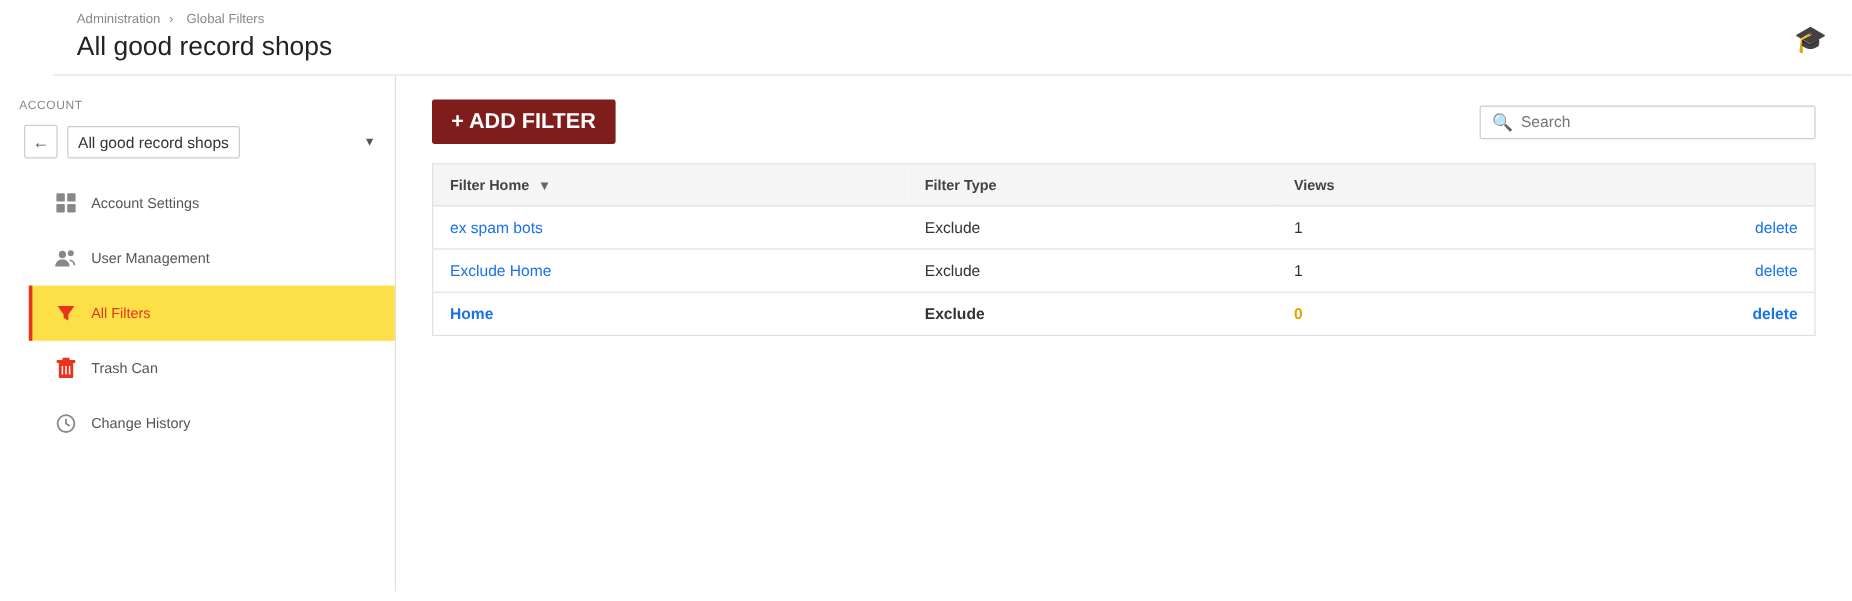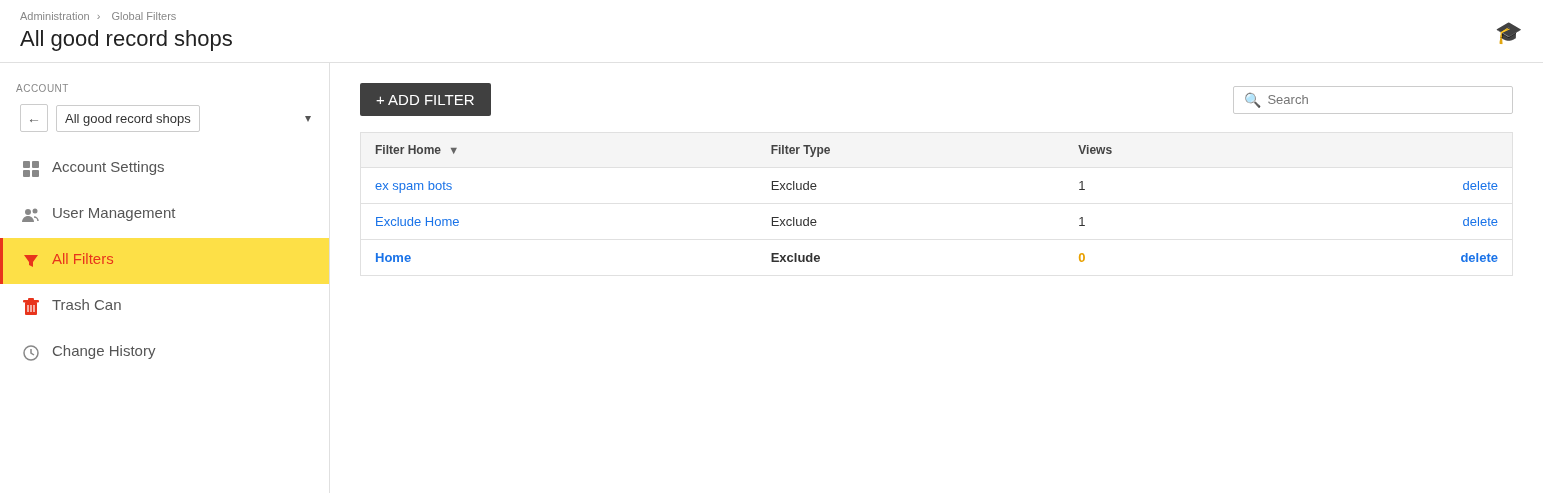--- a/index.html
+++ b/index.html
@@ -2,20 +2,21 @@
 <html><head>
   <meta charset="utf-8">
   <style>
     * { box-sizing: border-box; margin: 0; padding: 0; }
     body { font-family: Arial, sans-serif; font-size: 13px; color: #333; background: #fff; }
 
     .top-bar {
       padding: 10px 20px 0 20px;
       border-bottom: 1px solid #e0e0e0;
       position: relative;
+      margin-left: 44px;
     }
     .breadcrumb {
       font-size: 11px;
       color: #888;
       margin-bottom: 4px;
     }
     .breadcrumb a { color: #888; text-decoration: none; }
     .breadcrumb span { margin: 0 4px; }
     .page-title {
       font-size: 22px;
@@ -92,26 +93,27 @@
       right: 8px;
       top: 50%;
       transform: translateY(-50%);
       pointer-events: none;
       color: #555;
       font-size: 12px;
     }
 
     .nav-item {
       display: flex;
-      align-items: flex-start;
+      align-items: center;
       padding: 12px 20px;
       cursor: pointer;
       color: #555;
-      font-size: 15px;
+      font-size: 12px;
       text-decoration: none;
+      margin-left: 24px;
     }
     .nav-item.active {
       color: #e8341c;
       background: #fde047;
     }
     .nav-item .nav-icon {
       width: 22px;
       height: 22px;
       margin-right: 10px;
       display: flex;
@@ -127,26 +129,26 @@
       flex: 1;
       padding: 20px 30px;
     }
     .toolbar {
       display: flex;
       align-items: center;
       margin-bottom: 16px;
       justify-content: space-between;
     }
     .add-filter-btn {
-      background: #404040;
+      background: #7f1d1d;
       color: #fff;
       border: none;
       padding: 8px 16px;
-      font-size: 15px;
-      font-weight: normal;
+      font-size: 18px;
+      font-weight: bold;
       cursor: pointer;
       border-radius: 2px;
     }
 
     .search-box {
       display: flex;
       align-items: center;
       border: 1px solid #ccc;
       border-radius: 2px;
       padding: 5px 10px;

